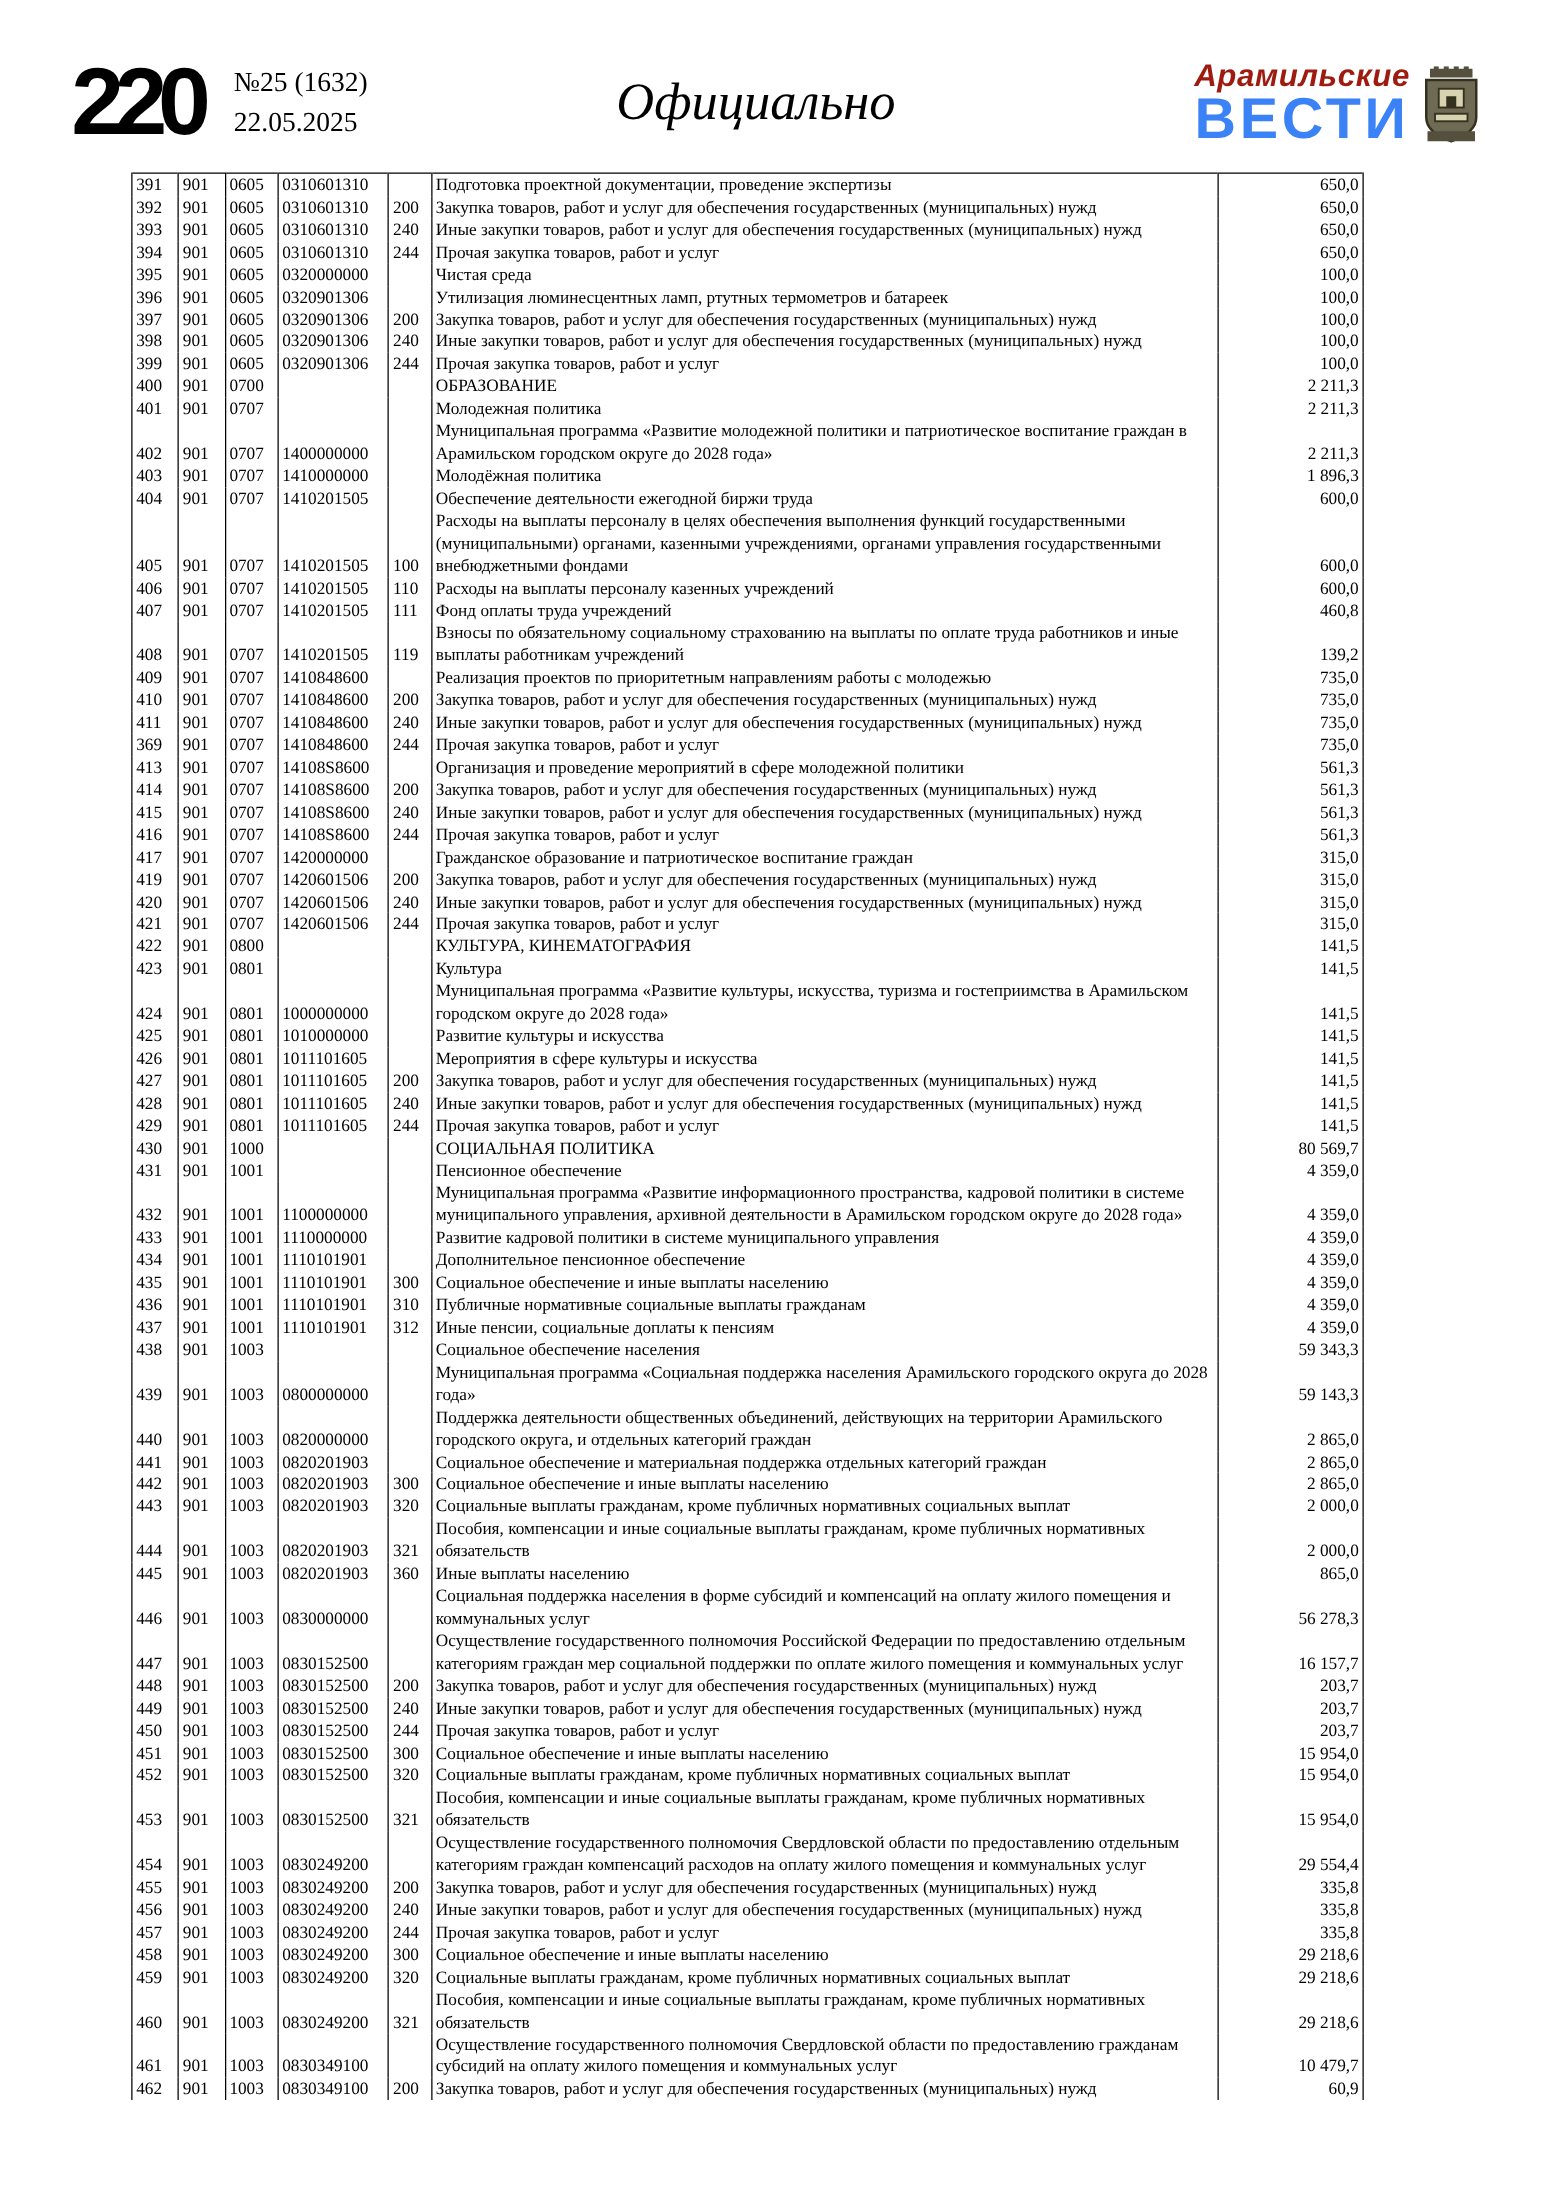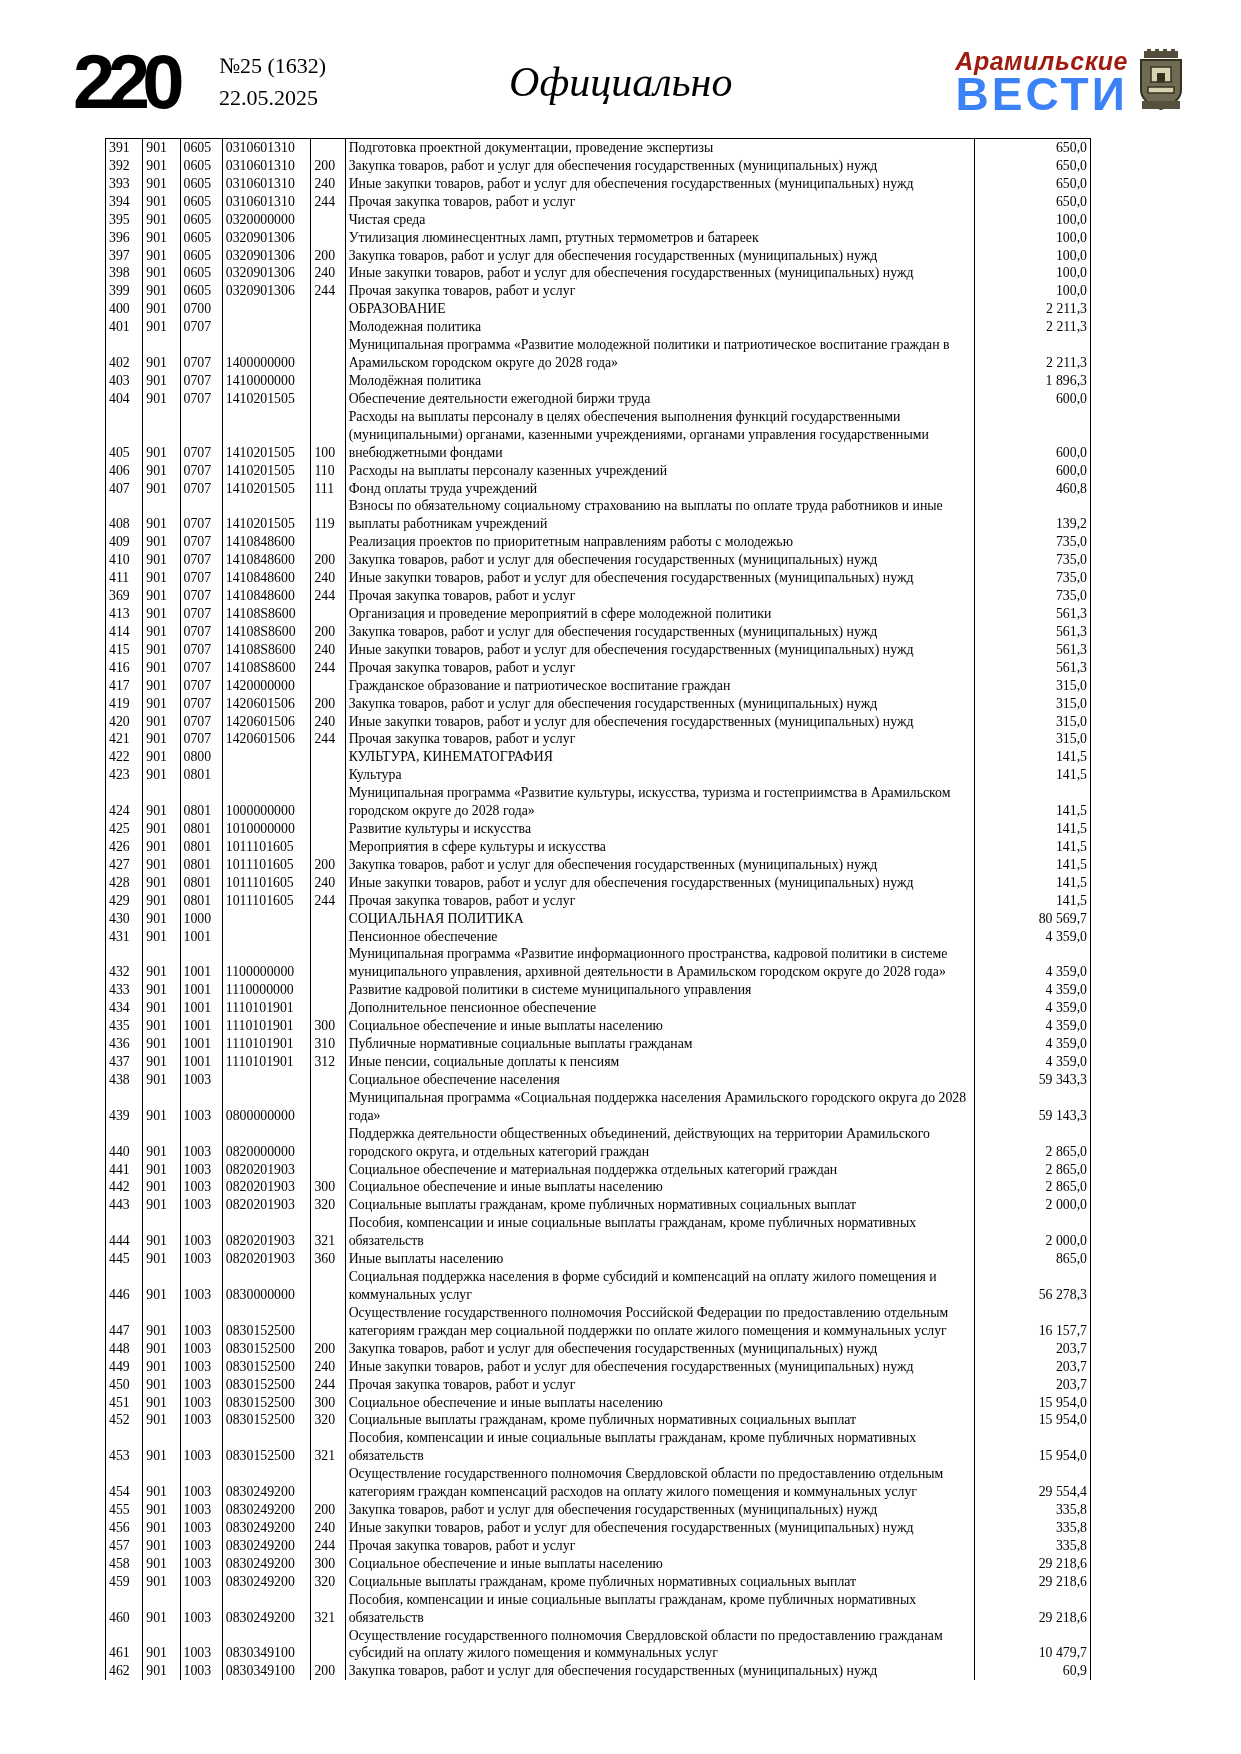--- a/index.html
+++ b/index.html
@@ -10,33 +10,33 @@
     font-family: "Liberation Serif", serif;
     overflow: hidden;
   }
   .page { position: relative; width: 1241px; height: 1754px; overflow: hidden; }
 
   
   .header {
     display: flex; justify-content: space-between; align-items: center;
     padding: 36px 57px 10px 57px; height: 138px;
   }
-  .brand-left { display: flex; align-items: center; gap: 28px; margin-left: 16px; }
+  .brand-left { display: flex; align-items: center; gap: 12px; }
   .big-page-number {
     font-family: "Liberation Sans", sans-serif;
     font-weight: 900; font-size: 76px; line-height: 0.85;
     letter-spacing: -0.10em; padding-right: 14px;
   }
   .issue-block { font-size: 22px; line-height: 1.45; }
   .section-title {
     font-style: italic; font-size: 42px; line-height: 1;
     font-family: "Liberation Serif", serif;
     transform: translateX(-20px);
   }
-  .masthead { display: flex; align-items: flex-start; gap: 10px; }
+  .masthead { display: flex; align-items: flex-end; gap: 10px; }
   .masthead-text { text-align: center; font-family: "Liberation Sans", sans-serif; }
   .masthead-line1 { font-size: 25px; font-weight: bold; font-style: italic; line-height: 1.0; letter-spacing: 0.5px; }
   .masthead-line2 { font-size: 46px; font-weight: 900; line-height: 0.9; letter-spacing: 3px; }
   .emblem { width: 46px; height: 62px; }
 
   
   .budget-table-wrap { padding: 0 57px; margin-left: 48px; }
   table.budget-table {
     border-collapse: collapse; table-layout: fixed;
     width: 986px;

